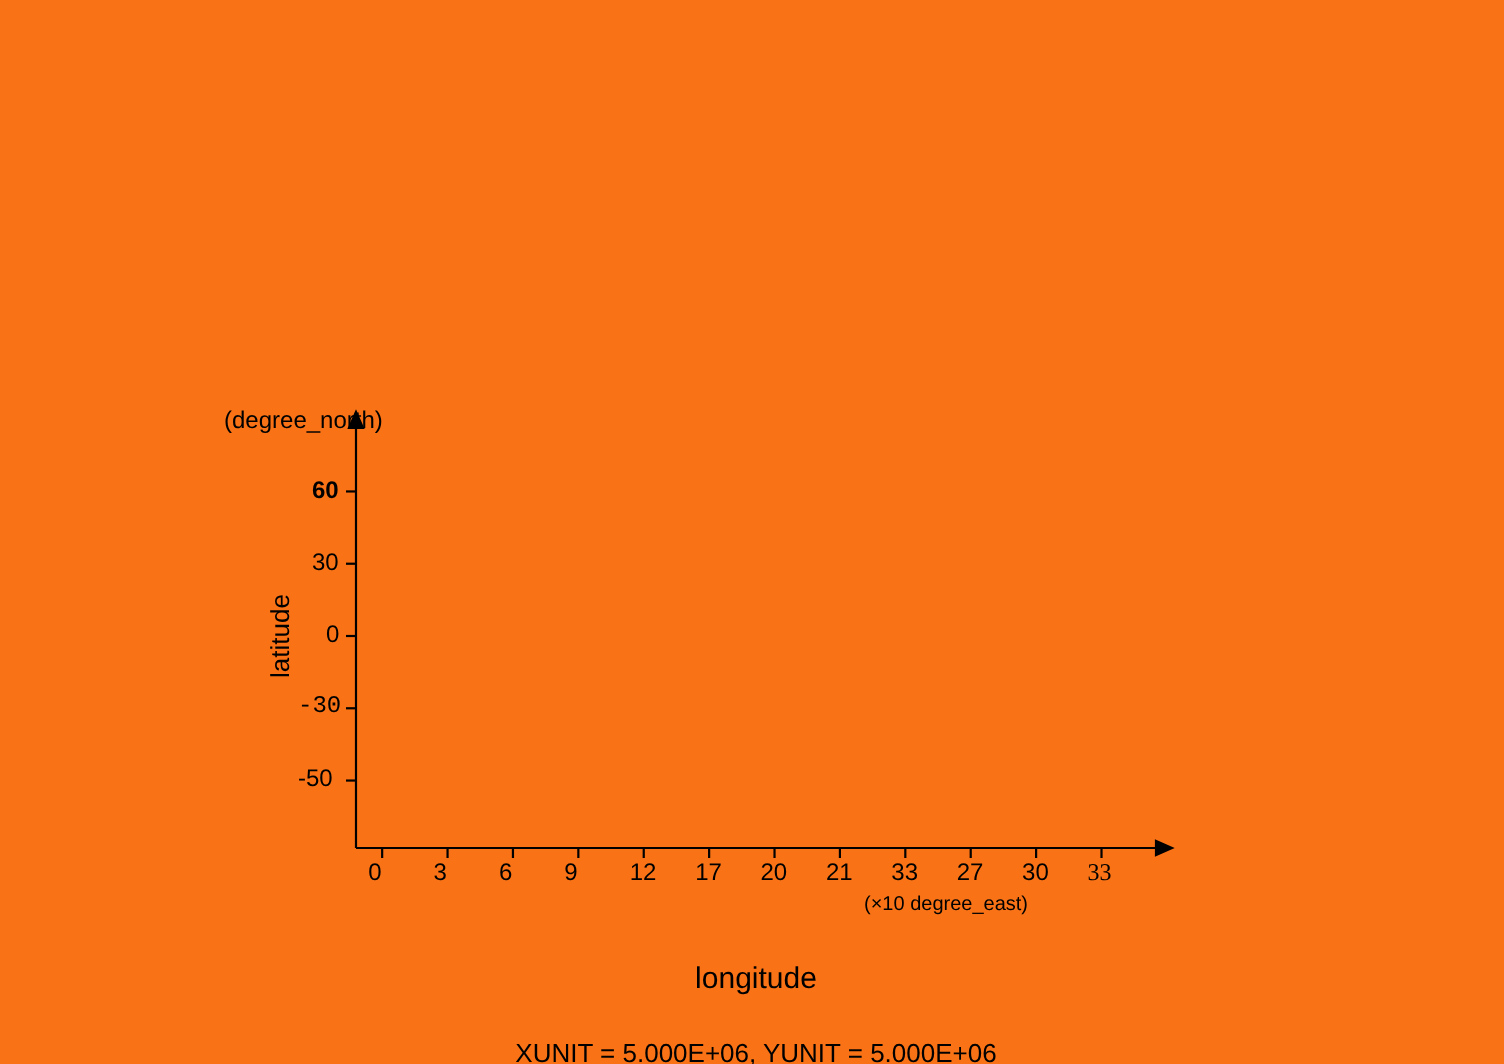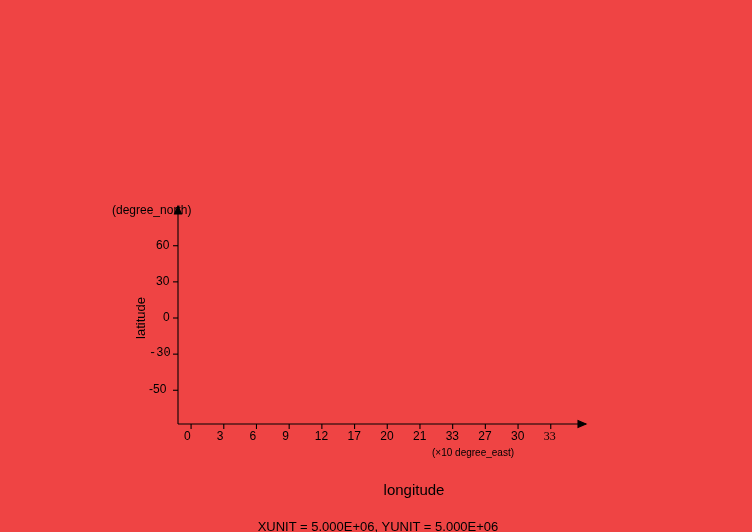--- a/index.html
+++ b/index.html
@@ -4,21 +4,21 @@
 <style>
   html, body {
     margin: 0;
     padding: 0;
     background: #ffffff;
   }
   #page {
     position: relative;
     width: 752px;
     height: 532px;
-    background: #ef4444;
+    background: #f97316;
     font-family: "Liberation Sans", sans-serif;
     overflow: hidden;
   }
   #plot-svg {
     position: absolute;
     left: 0;
     top: 0;
     width: 752px;
     height: 532px;
   }
@@ -49,21 +49,20 @@
     white-space: nowrap;
   }
   .xlabel {
     position: absolute;
     left: 378px;
     top: 481px;
     font-size: 15px;
     color: #000;
     transform: translateX(-50%);
     white-space: nowrap;
-    margin-left: 36px;
   }
   .footer-note {
     position: absolute;
     left: 378px;
     top: 519px;
     font-size: 13px;
     color: #000;
     transform: translateX(-50%);
     white-space: nowrap;
   }
@@ -989,16 +988,16 @@
       <div class="tick-label" style="left: 380.264px; top: 429px;">20</div>
       <div class="tick-label" style="left: 412.962px; top: 429px;">21</div>
       <div class="tick-label" style="left: 445.659px; top: 429px;">33</div>
       <div class="tick-label" style="left: 478.357px; top: 429px;">27</div>
       <div class="tick-label" style="left: 511.054px; top: 429px;">30</div>
       <div class="tick-label" style="left: 543.752px; top: 429px; font-family: Liberation Serif, serif;">33</div>
       <div class="tick-label" style="left: 149px; top: 382.273px;">-50</div>
       <div class="tick-label" style="left: 149px; top: 346.136px; font-family: Liberation Mono, monospace;">-30</div>
       <div class="tick-label" style="left: 163px; top: 310px;">0</div>
       <div class="tick-label" style="left: 156px; top: 273.864px;">30</div>
-      <div class="tick-label" style="left: 156px; top: 237.727px;">60</div>
+      <div class="tick-label" style="left: 156px; top: 237.727px; font-weight: bold;">60</div>
     </div>
 
 </div>
 
 </body></html>

